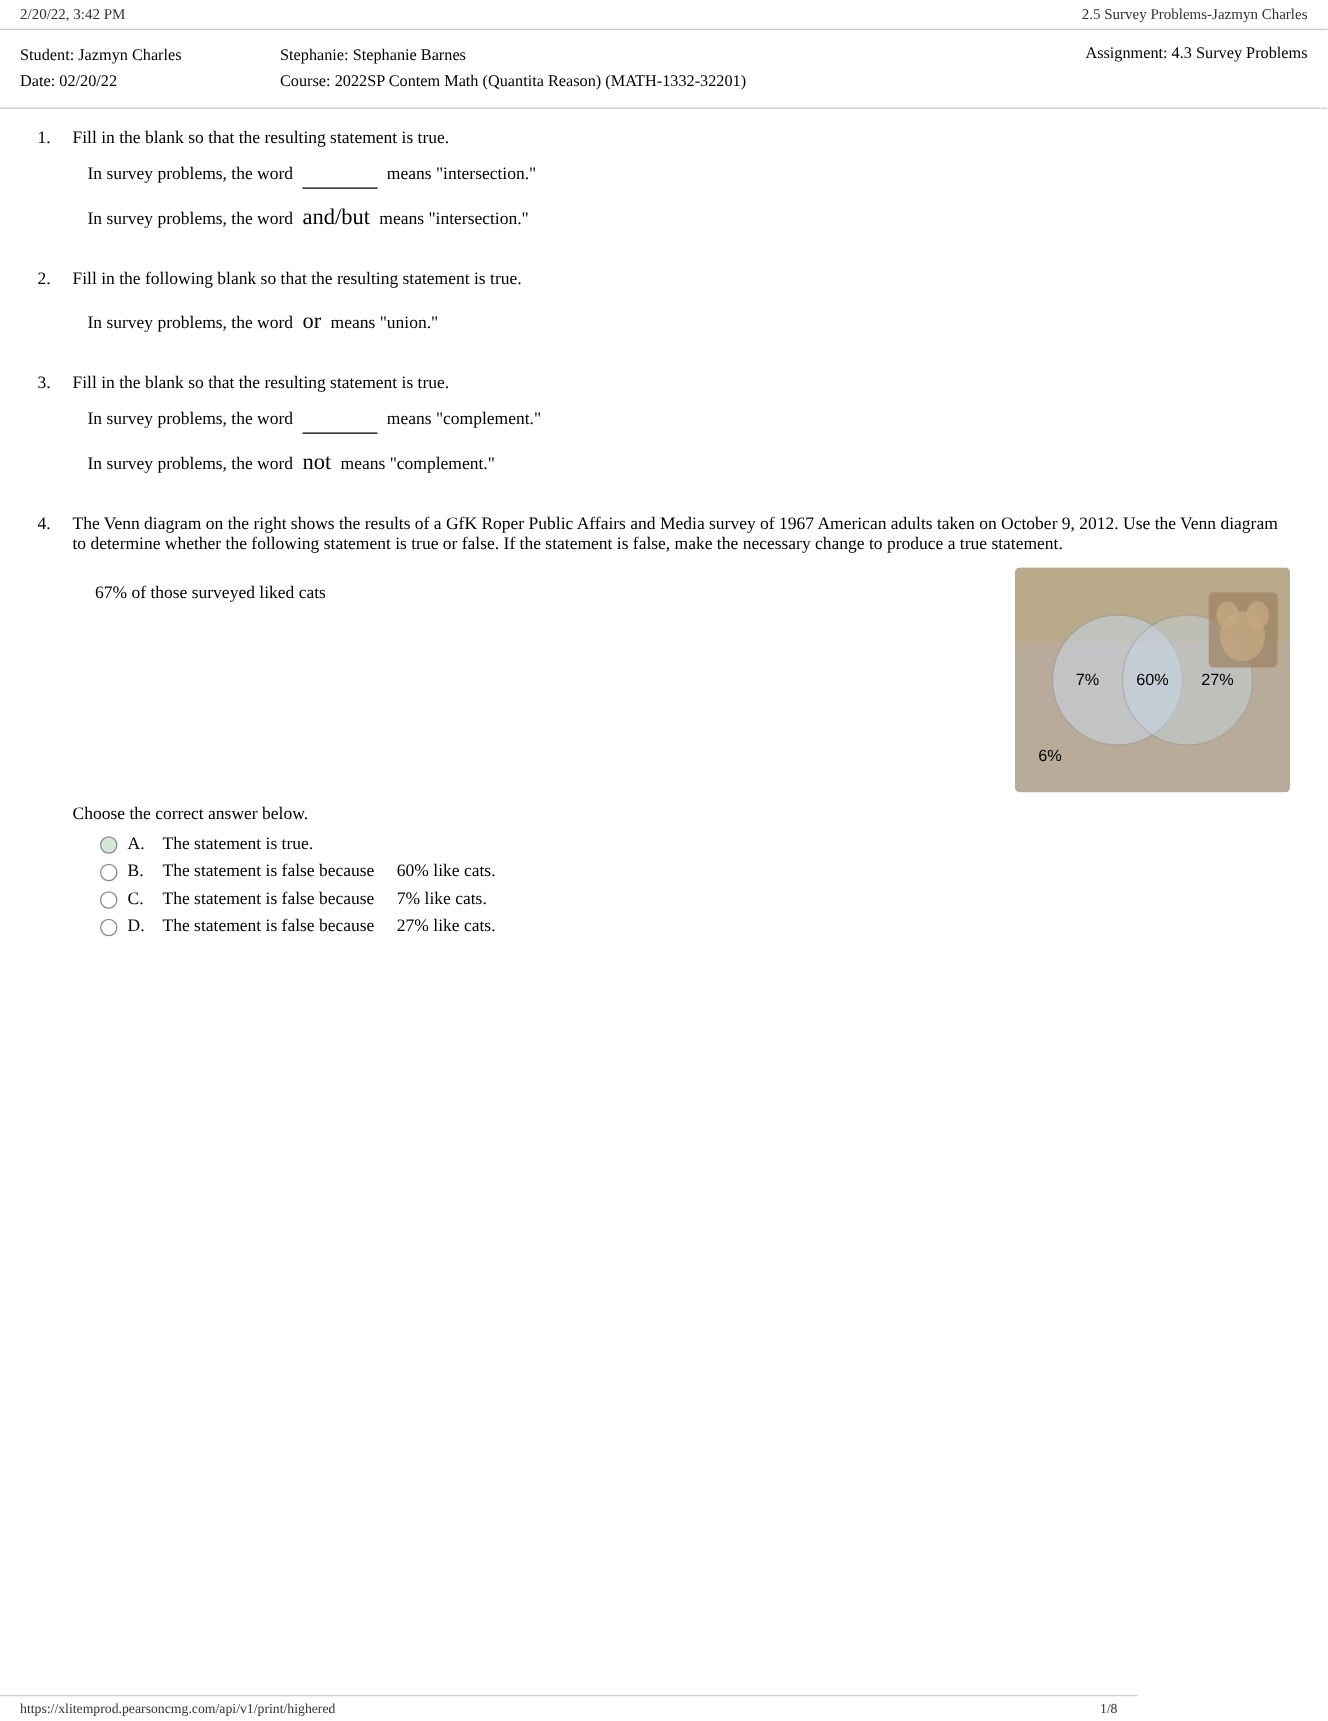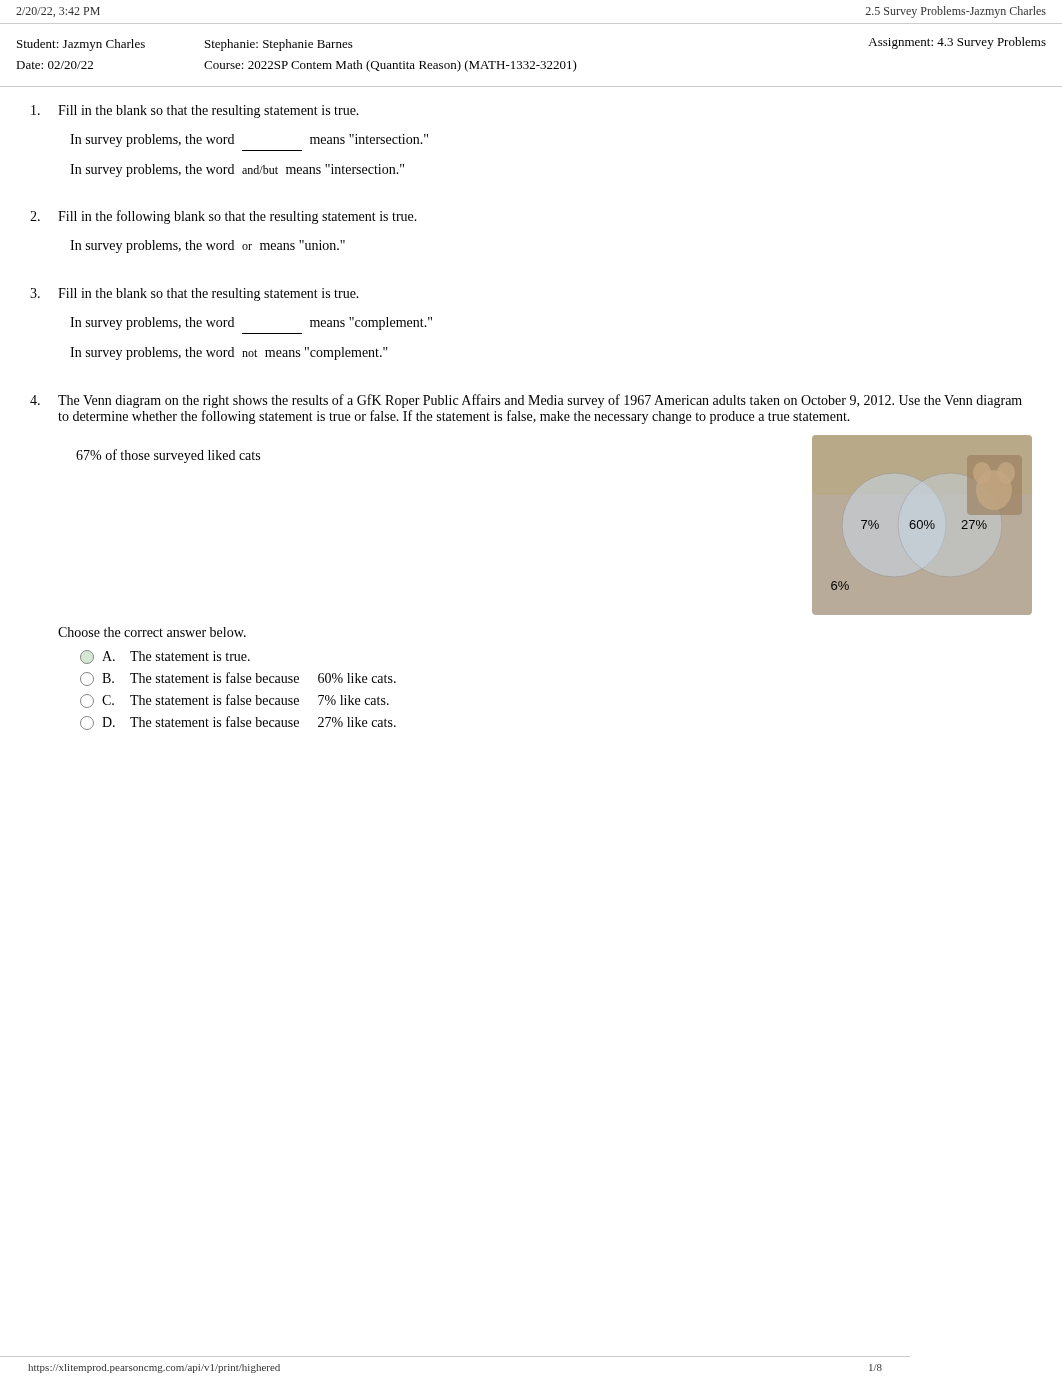--- a/index.html
+++ b/index.html
@@ -20,21 +20,21 @@
       font-size: 12px;
       color: #333;
       border-bottom: 1px solid #ccc;
     }
 
     .header-section {
       display: flex;
       align-items: flex-start;
       padding: 10px 16px 10px 16px;
       border-bottom: 1px solid #ccc;
-      gap: 8px;
+      gap: 28px;
     }
 
     .student-info {
       min-width: 180px;
       font-size: 13px;
       line-height: 1.6;
     }
 
     .course-info {
       flex: 1;
@@ -80,21 +80,21 @@
     .blank {
       display: inline-block;
       border-bottom: 1px solid #000;
       min-width: 60px;
       height: 16px;
       margin: 0 4px;
       vertical-align: bottom;
     }
 
     .filled-answer {
-      font-size: 12px;
+      font-size: 18px;
       color: #000;
       margin: 0 4px;
     }
 
     .q4-body {
       display: flex;
       gap: 20px;
       margin-left: 28px;
     }
 
@@ -162,21 +162,21 @@
       margin-left: 10px;
     }
 
     .footer {
       position: fixed;
       bottom: 0;
       left: 0;
       width: 910px;
       display: flex;
       justify-content: space-between;
-      padding: 4px 28px;
+      padding: 4px 16px;
       font-size: 11px;
       color: #333;
       border-top: 1px solid #ccc;
       background: #fff;
     }
   </style>
 </head>
 <body>
 
 <div class="top-bar">

